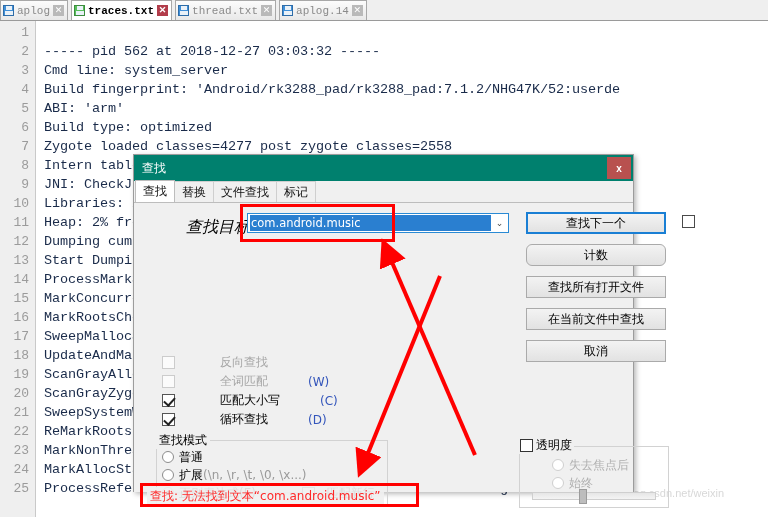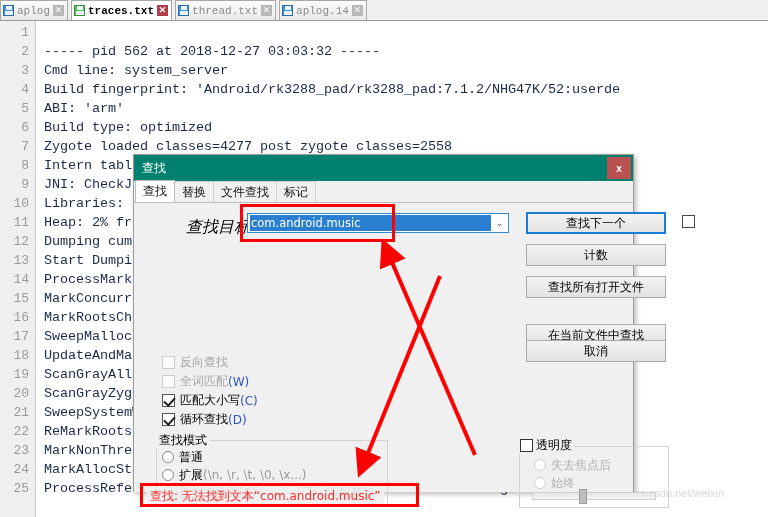--- a/index.html
+++ b/index.html
@@ -174,36 +174,36 @@
     width: 140px; height: 22px;
     background: linear-gradient(#f3f3f3,#e2e2e2);
     border: 1px solid #aaaaaa;
     font-size: 12px; color: #000;
     font-family: Liberation Serif, serif;
     display: flex; align-items: center; justify-content: center;
     cursor: default;
   }
   .btn.default { border: 2px solid #1a7fd4; }
   .btn.b1 { left: 392px; top: 9px; }
-  .btn.b2 { left: 392px; top: 41px; }
+  .btn.b2 { left: 392px; top: 41px; border-radius: 6px; }
   .btn.b3 { left: 392px; top: 73px; }
-  .btn.b4 { left: 392px; top: 105px; margin-top: 16px; }
+  .btn.b4 { left: 392px; top: 105px; }
   .btn.b5 { left: 392px; top: 137px; }
 
   .cb-plain {
     position: absolute; left: 548px; top: 12px;
     width: 13px; height: 13px;
     background: #fff; border: 1px solid #4a4a4a;
   }
 
   
   .opts { position: absolute; left: 28px; top: 150px; }
   .opt {
     display: flex; align-items: center; height: 19px;
-    font-size: 12px; font-family: "DejaVu Sans", sans-serif;
+    font-size: 12px; font-family: "DejaVu Sans", sans-serif; gap: 40px;
   }
   .opt .box {
     width: 13px; height: 13px; margin-right: 5px;
     background: #fff; border: 1px solid #9a9a9a;
     position: relative; flex: 0 0 13px;
   }
   .opt.checked .box { border-color: #555; }
   .opt.checked .box::after {
     content: "";
     position: absolute; left: 3px; top: 0px;
@@ -265,21 +265,21 @@
   .trans-head {
     position: absolute; left: -2px; top: -10px;
     background: #f0f0f0; padding: 0 2px;
     display: flex; align-items: center;
     font-size: 12px; font-family: "DejaVu Sans", sans-serif; color: #000;
   }
   .trans-head .box {
     width: 13px; height: 13px; margin-right: 3px;
     background: #fff; border: 1px solid #333;
   }
-  .trans-radios { position: absolute; left: 14px; top: 9px; }
+  .trans-radios { position: absolute; left: 32px; top: 9px; }
   .slider {
     position: absolute; left: 12px; top: 45px;
     width: 124px; height: 8px;
     background: linear-gradient(#e6e6e6,#f4f4f4);
     border: 1px solid #cfcfcf;
   }
   .slider .thumb {
     position: absolute; left: 46px; top: -4px;
     width: 8px; height: 15px; background: #bdbdbd;
     border: 1px solid #9b9b9b;

